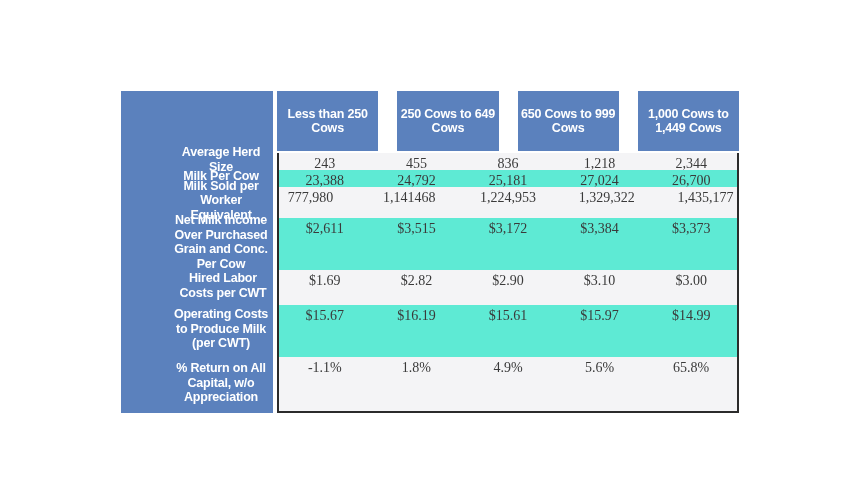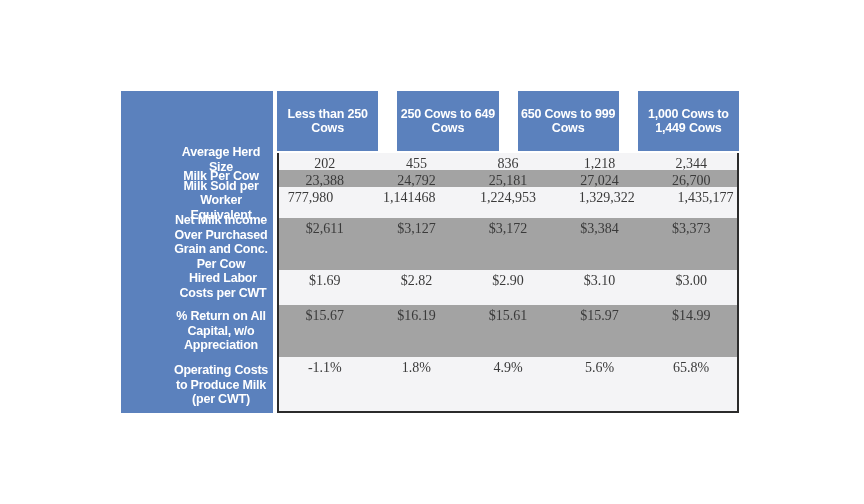--- a/index.html
+++ b/index.html
@@ -86,52 +86,52 @@
     font-family:"Liberation Serif", serif;
     font-size:14px;
     color:#3a3a3a;
     display:flex;
     align-items:flex-start;
     justify-content:center;
     padding-top:3px;
     box-sizing:border-box;
   }
   .rA{background:#f4f4f6;}
-  .rB{background:#a3a3a3;}
+  .rB{background:#5eead4;}
 </style>
 </head>
 <body>
 
 <div id="stage">
 
   <div class="table-wrap">
 
     <div class="label-col">
       <div class="hdr-spacer"></div>
       <div id="label-cells">
           <div class="label-cell" style="height: 17px;">Average Herd Size</div>
           <div class="label-cell" style="height: 17px;">Milk Per Cow</div>
           <div class="label-cell" style="height: 31px;">Milk Sold per Worker Equivalent</div>
           <div class="label-cell" style="height: 52px;">Net Milk Income Over Purchased Grain and Conc. Per Cow</div>
           <div class="label-cell" style="height: 35px; padding-left: 8px;">Hired Labor Costs per CWT</div>
+          <div class="label-cell" style="height: 52px;">Operating Costs to Produce Milk (per CWT)</div>
           <div class="label-cell" style="height: 56px;">% Return on All Capital, w/o Appreciation</div>
-          <div class="label-cell" style="height: 52px;">Operating Costs to Produce Milk (per CWT)</div>
         </div>
     </div>
 
     <div class="head-row" id="head-row">
         <div class="head-cell">Less than 250 Cows</div>
         <div class="head-cell">250 Cows to 649 Cows</div>
         <div class="head-cell">650 Cows to 999 Cows</div>
         <div class="head-cell">1,000 Cows to 1,449 Cows</div>
       </div>
 
     <div class="data-block" id="data-block">
         <div class="data-row rA" style="height: 17px;">
-          <div class="data-cell">202</div>
+          <div class="data-cell">243</div>
           <div class="data-cell">455</div>
           <div class="data-cell">836</div>
           <div class="data-cell">1,218</div>
           <div class="data-cell">2,344</div>
         </div>
         <div class="data-row rB" style="height: 17px;">
           <div class="data-cell">23,388</div>
           <div class="data-cell">24,792</div>
           <div class="data-cell">25,181</div>
           <div class="data-cell">27,024</div>
@@ -139,21 +139,21 @@
         </div>
         <div class="data-row rA" style="height: 31px; gap: 36px;">
           <div class="data-cell">777,980</div>
           <div class="data-cell">1,141468</div>
           <div class="data-cell">1,224,953</div>
           <div class="data-cell">1,329,322</div>
           <div class="data-cell">1,435,177</div>
         </div>
         <div class="data-row rB" style="height: 52px; justify-content: flex-end;">
           <div class="data-cell">$2,611</div>
-          <div class="data-cell">$3,127</div>
+          <div class="data-cell">$3,515</div>
           <div class="data-cell">$3,172</div>
           <div class="data-cell">$3,384</div>
           <div class="data-cell">$3,373</div>
         </div>
         <div class="data-row rA" style="height: 35px;">
           <div class="data-cell">$1.69</div>
           <div class="data-cell">$2.82</div>
           <div class="data-cell">$2.90</div>
           <div class="data-cell">$3.10</div>
           <div class="data-cell">$3.00</div>

